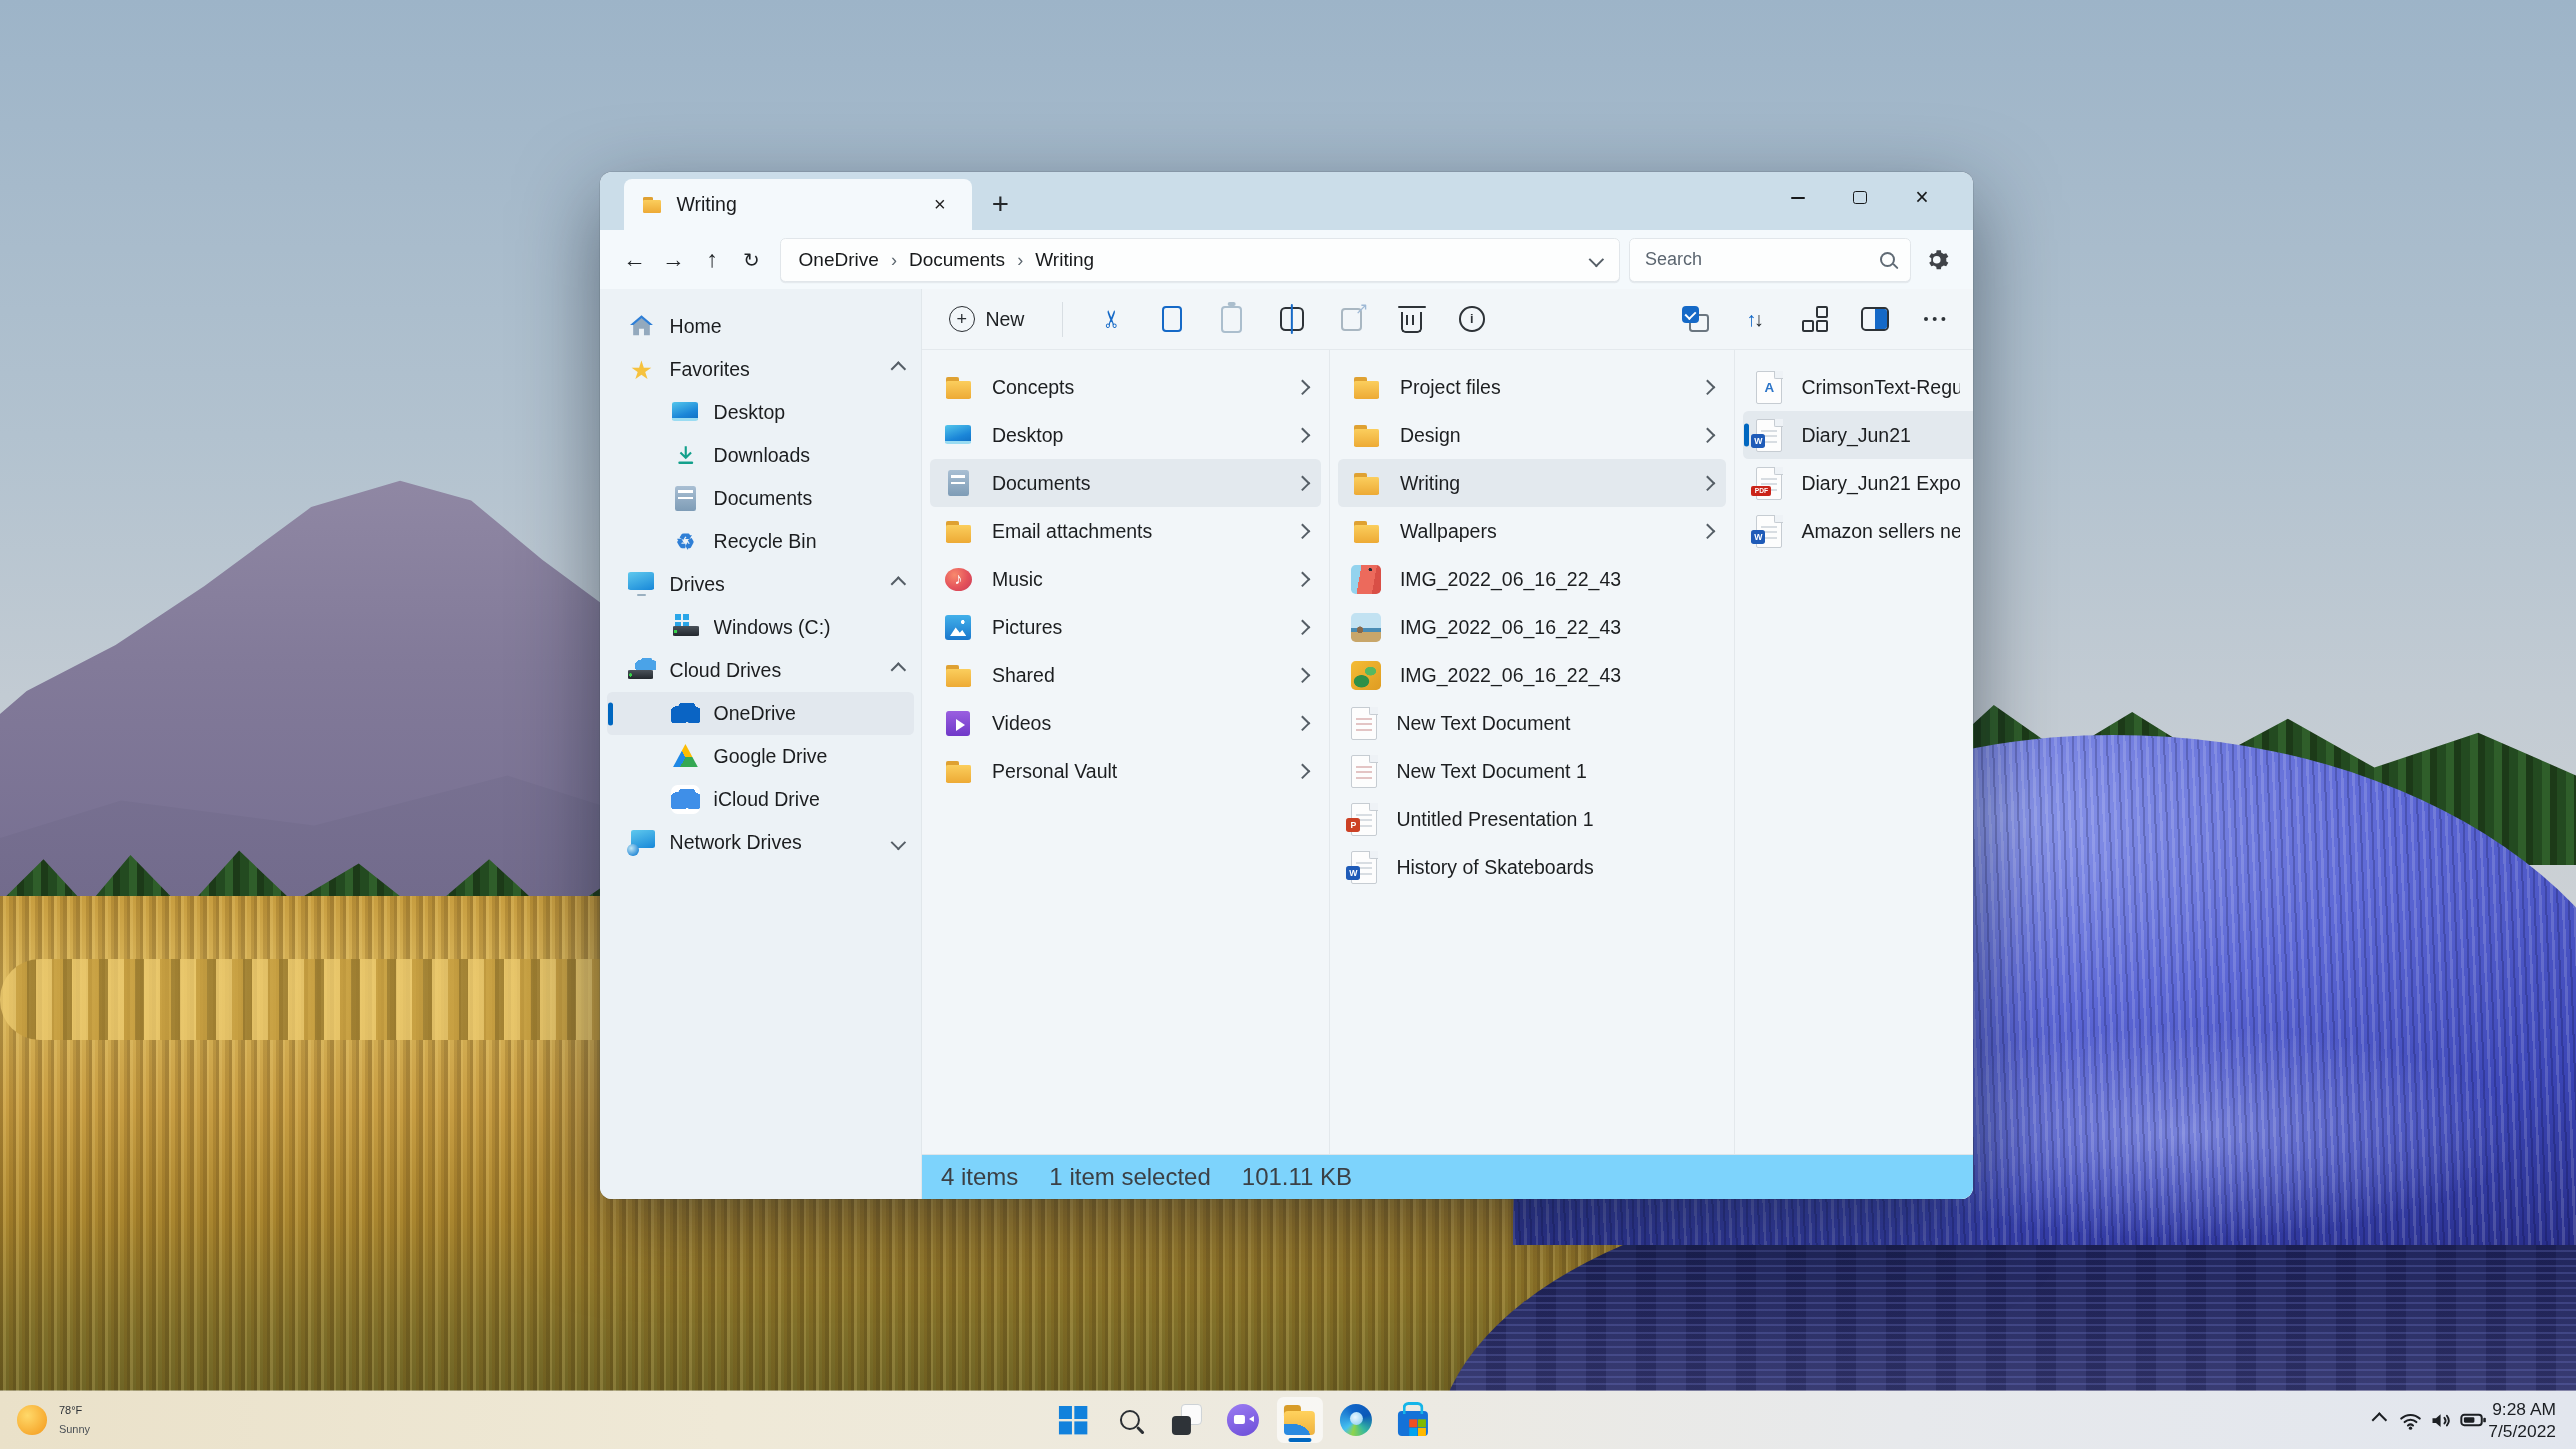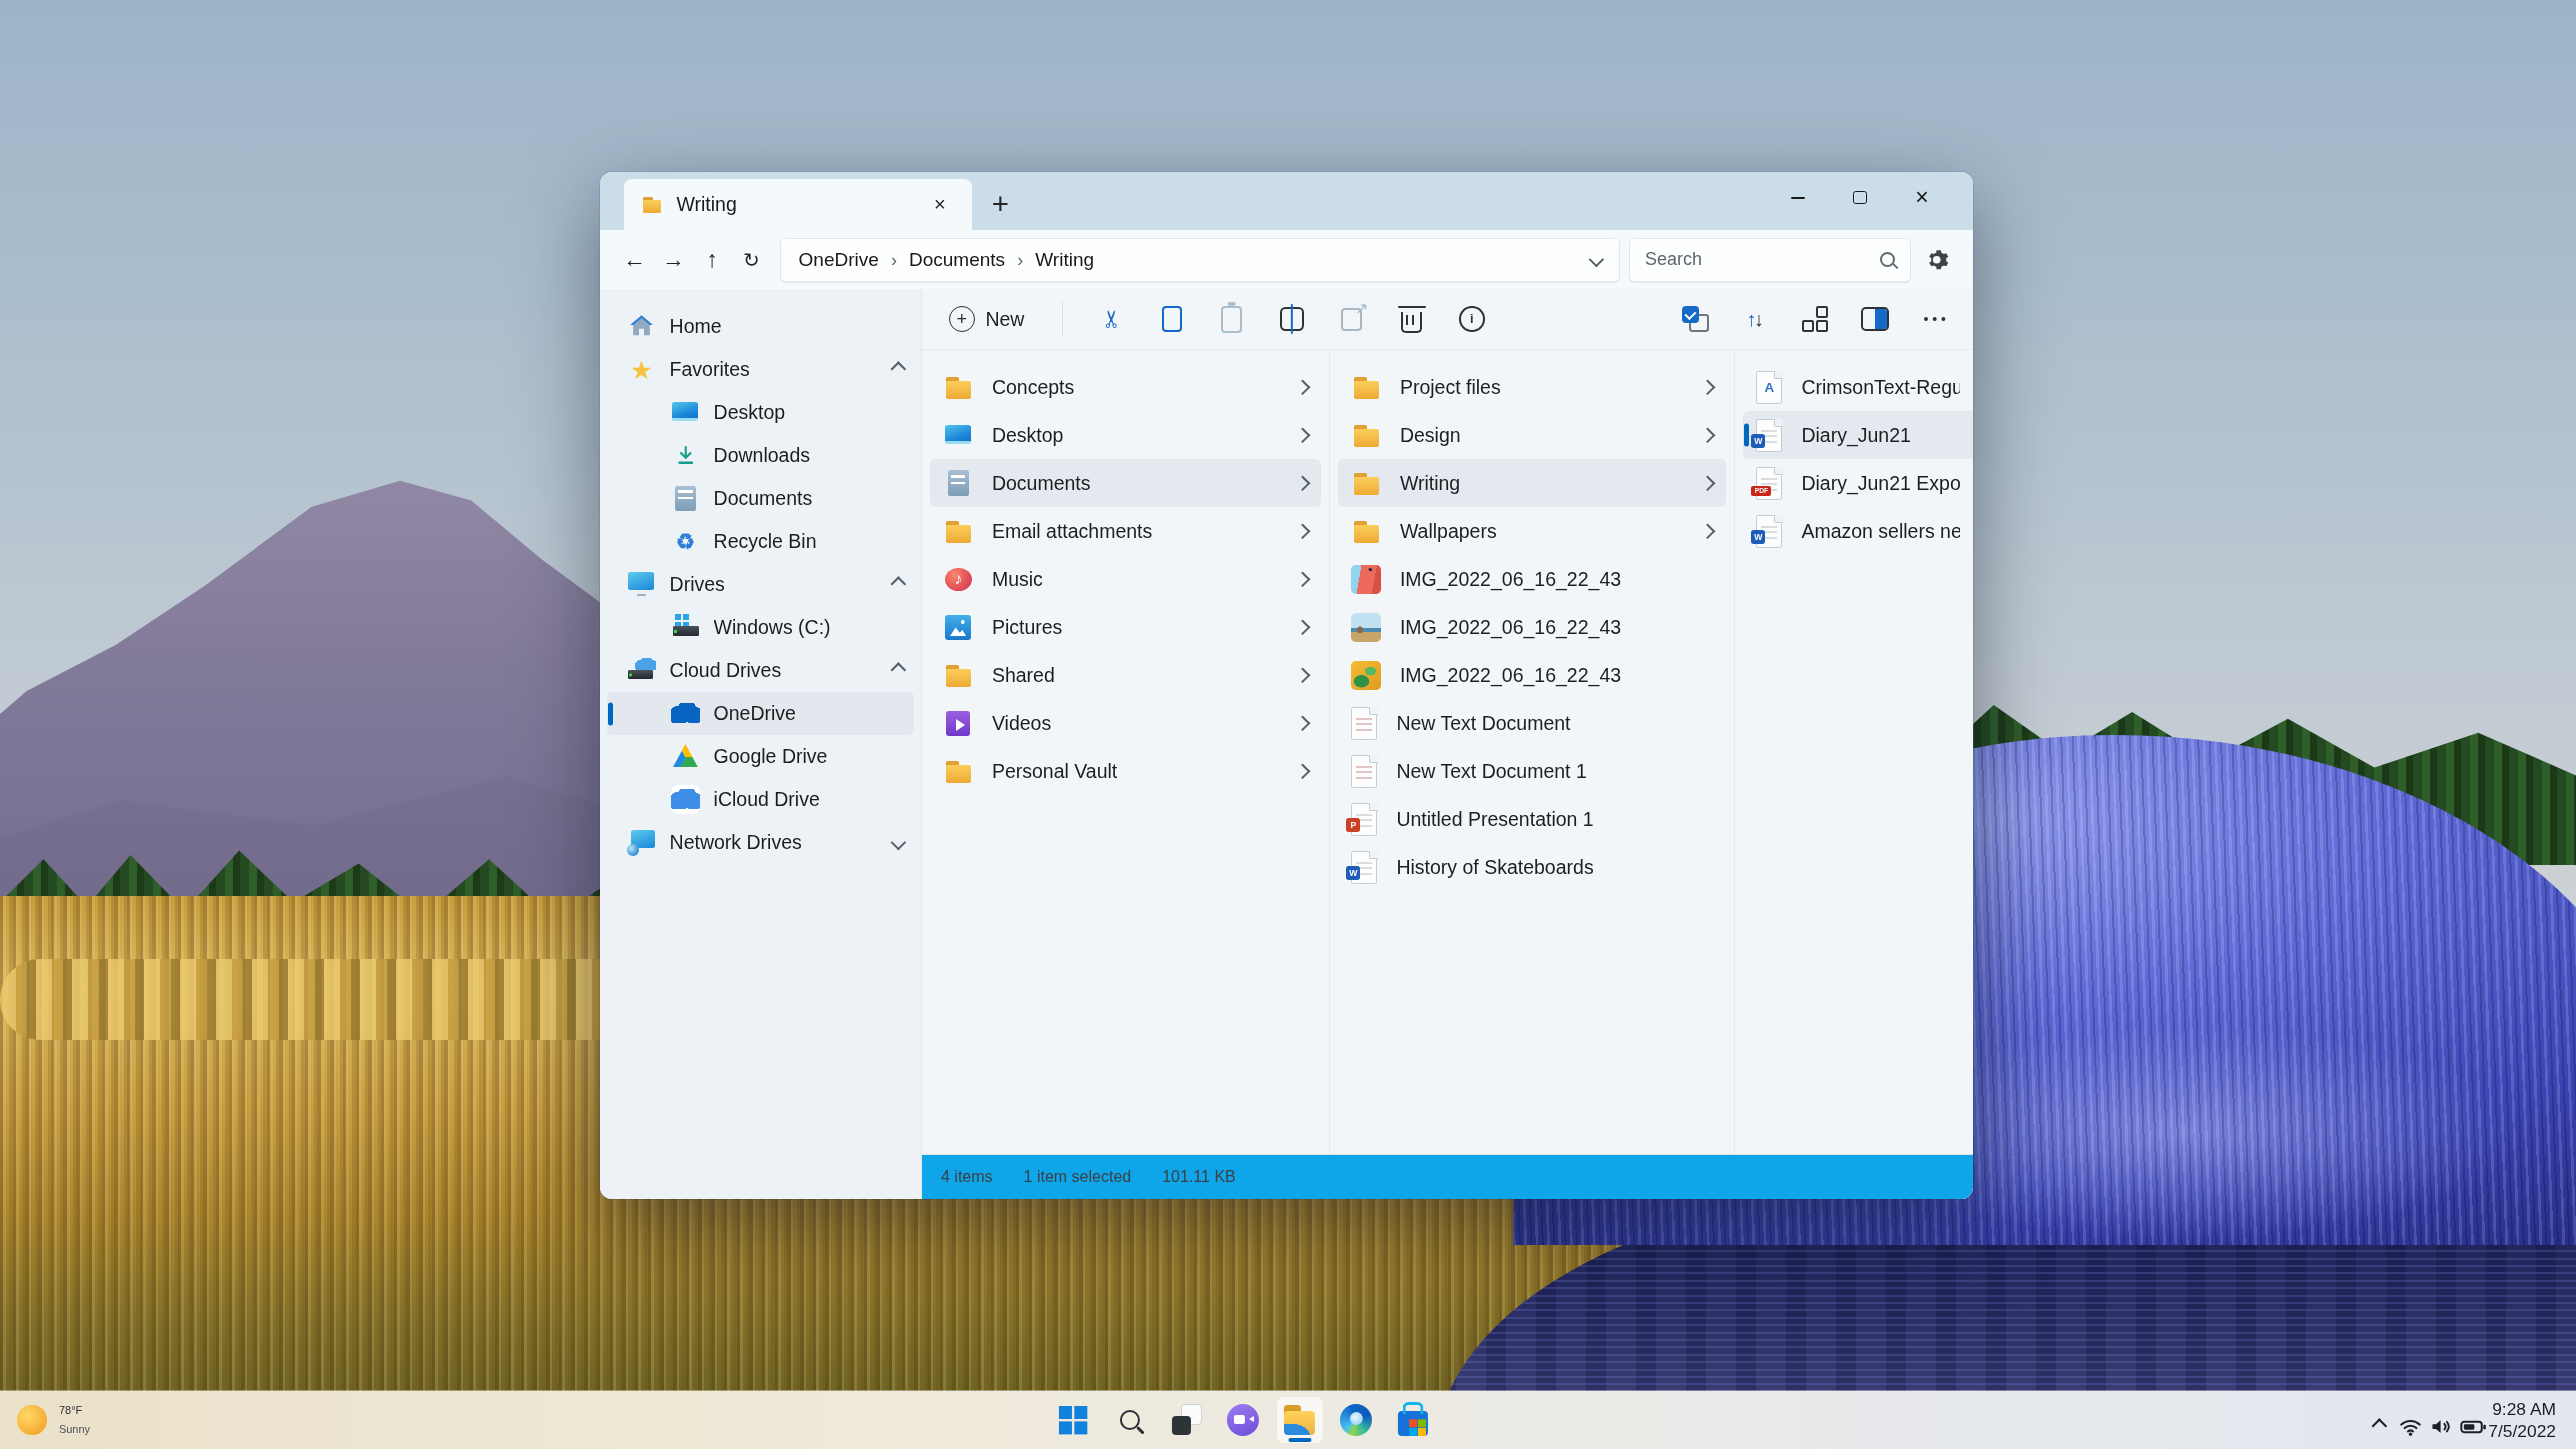--- a/index.html
+++ b/index.html
@@ -120,21 +120,21 @@
 
   .cols{flex:1;display:flex;min-height:0}
   .fcol{width:407px;border-right:0.7px solid #e3e8ec;padding-top:13.4px;flex:none;overflow:hidden}
   .fcol.c2{width:404px}
   .fcol.c3{flex:1;border-right:none;min-width:0}
   .frow{height:48px;display:flex;align-items:center;gap:19px;margin:0 8px;padding:0 13.4px;border-radius:5.4px;font-size:19.5px;color:#1c1e20;position:relative}
   .frow .lb{flex:1;white-space:nowrap;overflow:hidden}
   .frow.sel{background:#e3e9ee}
   .c3 .frow{margin-right:0;border-radius:5.4px 0 0 5.4px}
 
-  .statusbar{height:44px;border-top:0.7px solid #dfe5e9;display:flex;align-items:center;gap:31px;padding:0 19px;font-size:16px;color:#3b4045;flex:none;background:#0ea5e9}
+  .statusbar{height:44px;border-top:0.7px solid #dfe5e9;display:flex;align-items:center;gap:31px;padding:0 19px;font-size:24px;color:#3b4045;flex:none;background:#7dd3fc}
 
   
   .folder{position:relative}
   .folder::before{content:"";position:absolute;left:8%;top:16%;width:46%;height:28%;border-radius:18% 18% 0 0;background:#dfa132}
   .folder::after{content:"";position:absolute;left:8%;right:8%;top:28%;bottom:12%;border-radius:8%;background:linear-gradient(180deg,#fbce5d,#edaa35)}
   .desktopic::after{content:"";position:absolute;left:6%;right:6%;top:16%;bottom:22%;border-radius:10%;
     background:linear-gradient(0deg,#9adcf2 0 14%,rgba(0,0,0,0) 14%),linear-gradient(160deg,#53c6ec,#1b86d8 60%,#0f6cc0)}
   .docic::before{content:"";position:absolute;left:14%;right:14%;top:6%;bottom:6%;border-radius:10%;background:linear-gradient(180deg,#a9bfd3,#7e9cb6)}
   .docic::after{content:"";position:absolute;left:26%;right:26%;top:22%;height:44%;background:repeating-linear-gradient(180deg,#fff 0 2.7px,rgba(0,0,0,0) 2.7px 6.7px)}
   .musicic::after{content:"";position:absolute;left:4%;right:4%;top:11%;bottom:11%;border-radius:50%;background:radial-gradient(circle at 35% 30%,#f8896d,#e4525b 55%,#c93a56)}
@@ -214,21 +214,21 @@
   .fe-ic::after{content:"";position:absolute;left:1.3px;right:1.3px;top:5.4px;bottom:0;border-radius:4px;
     background:radial-gradient(120% 90% at 20% 100%,#2a8ae0 0 52%,rgba(0,0,0,0) 53%),linear-gradient(180deg,#ffd25e,#f0b23c)}
   .edge-ic{width:32px;height:32px;border-radius:50%;position:relative;
     background:conic-gradient(from 230deg,#45c0f0,#1065c8 30%,#0b58b8 55%,#35b8a0 75%,#8fd44a 90%,#45c0f0)}
   .edge-ic::after{content:"";position:absolute;left:30%;top:24%;width:42%;height:42%;border-radius:50%;
     background:radial-gradient(circle at 40% 40%,#eaf7ff,#7fc8f0)}
   .store-ic{position:relative;width:29.5px;height:25.5px;background:#1472d8;border-radius:4px;margin-top:6.7px}
   .store-ic::before{content:"";position:absolute;top:-8.7px;left:50%;transform:translateX(-50%);width:14.8px;height:9.4px;border:3.4px solid #15b5e8;border-bottom:none;border-radius:6px 6px 0 0}
   .store-ic::after{content:"";position:absolute;left:50%;top:50%;transform:translate(-50%,-50%);width:7.4px;height:7.4px;background:#f25022;
     box-shadow:8.7px 0 #7fba00,0 8.7px #00a4ef,8.7px 8.7px #ffb900}
-  .tray{margin-left:auto;display:flex;align-items:flex-end;gap:0;padding-right:20px}
+  .tray{margin-left:auto;display:flex;align-items:center;gap:0;padding-right:20px}
   .trayic{display:flex;align-items:center;justify-content:center;width:31px;height:31px}
   .cvu.dark{border-color:#1c1f23}
   .clock{text-align:right;font-size:17.4px;color:#1b1e22;line-height:22px}
 </style>
 </head>
 <body>
 
 <div class="wp">
   <div class="sky"></div>
   <div class="mtn"></div>

